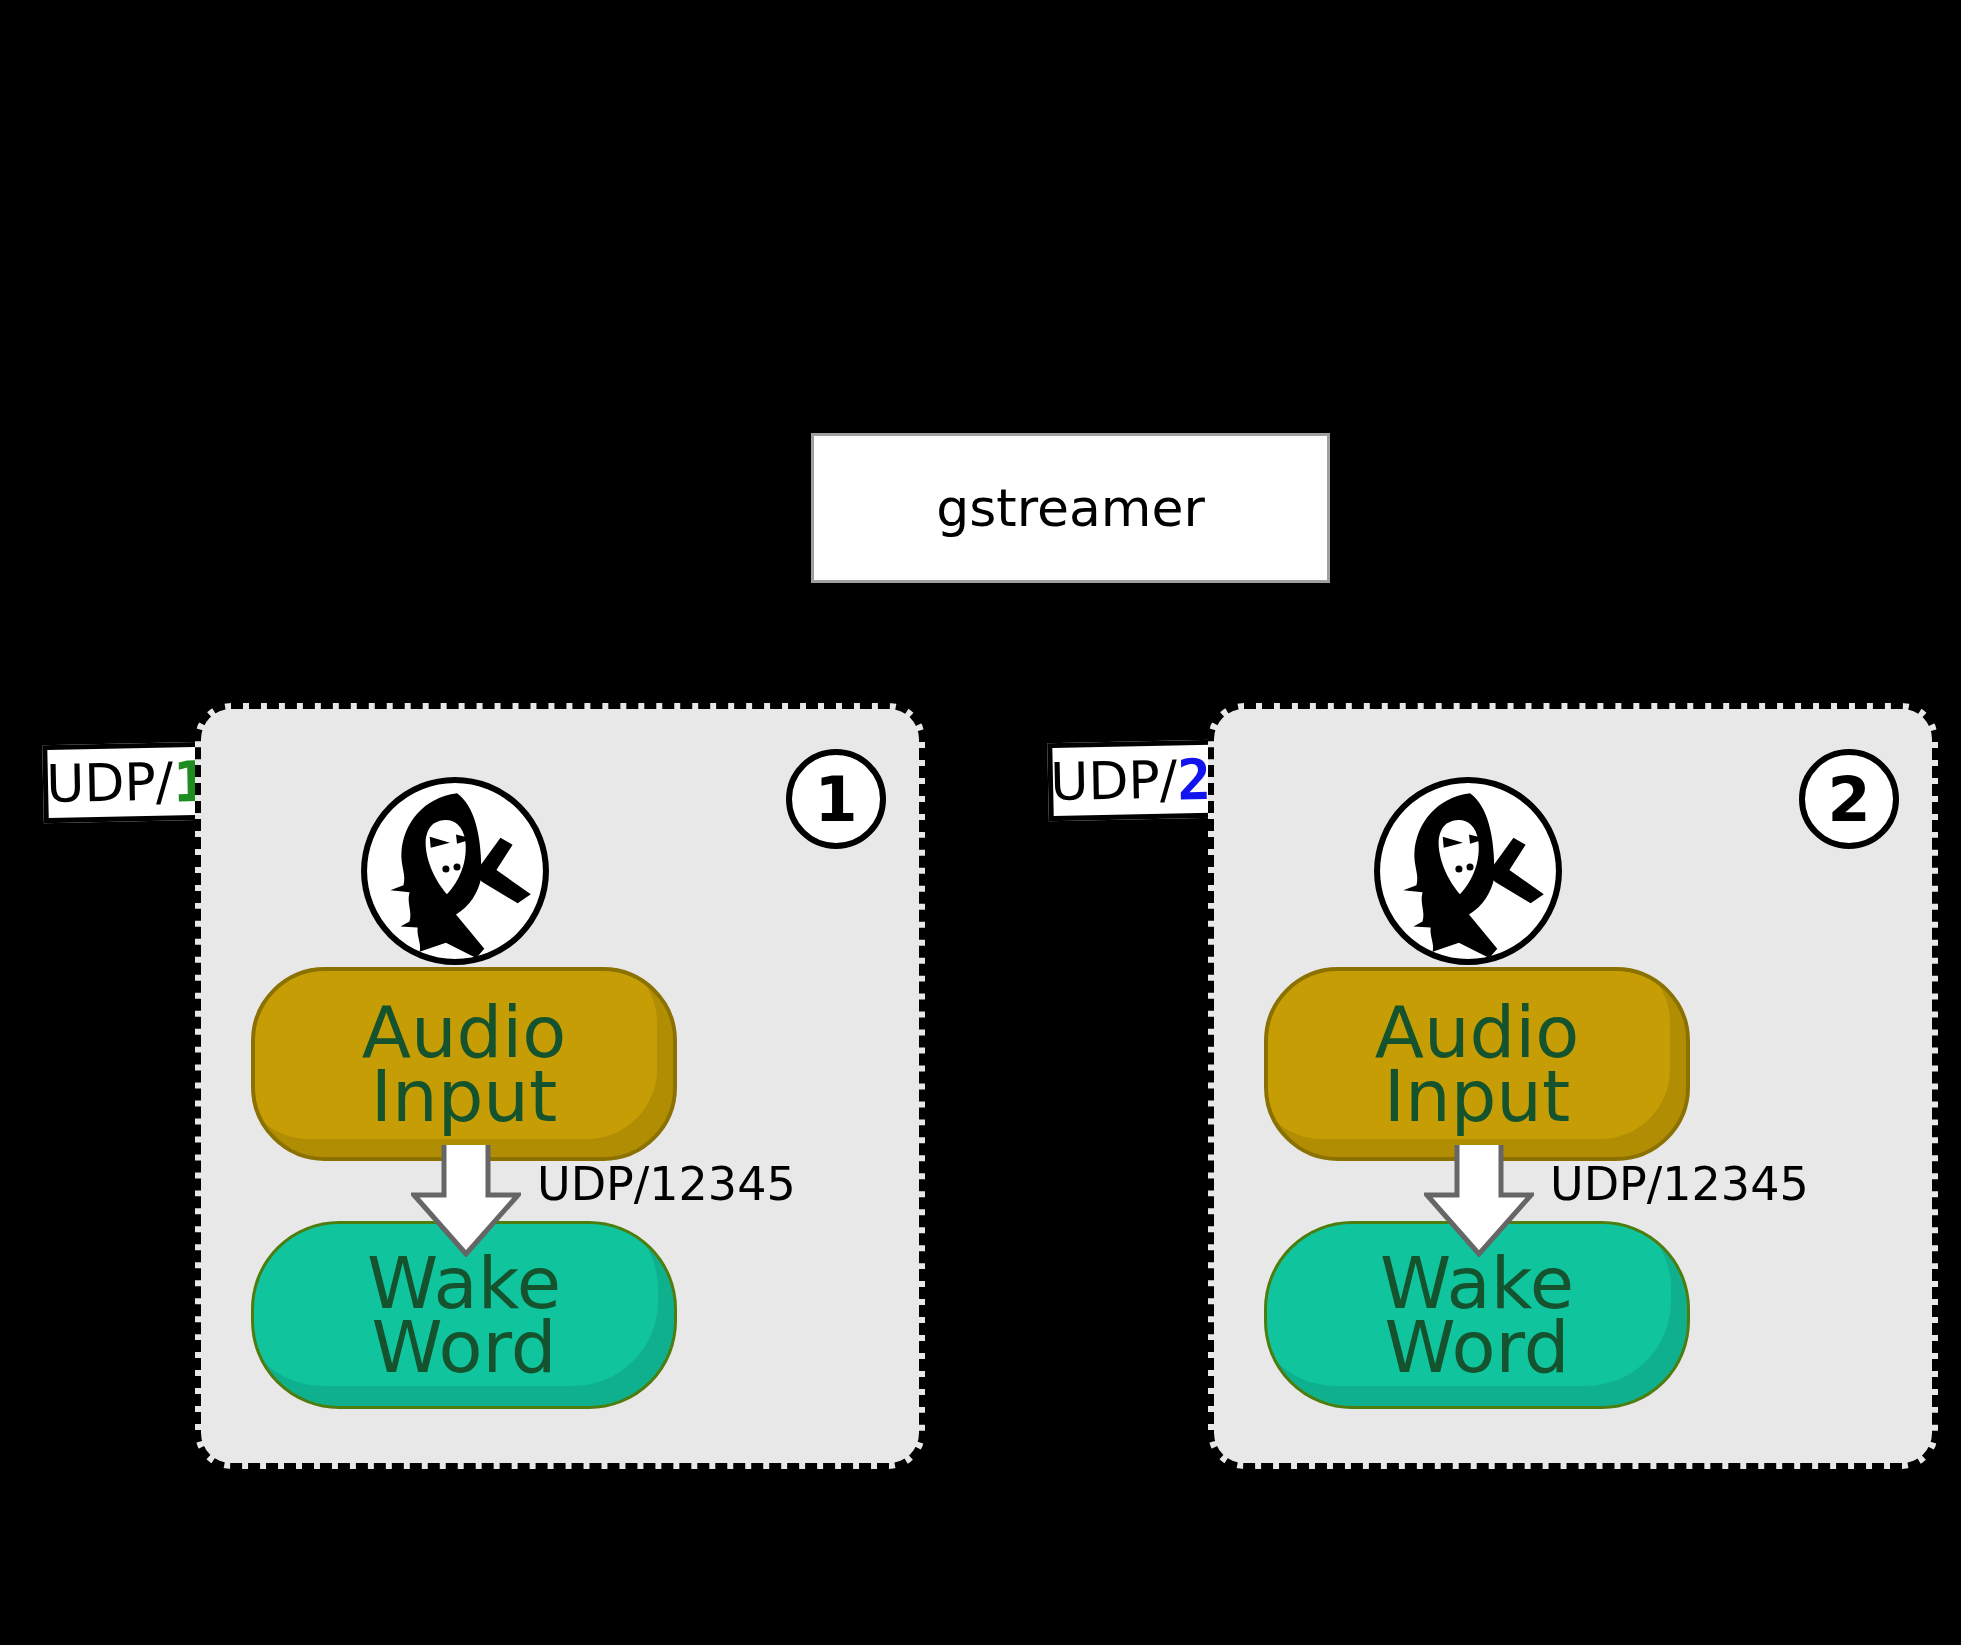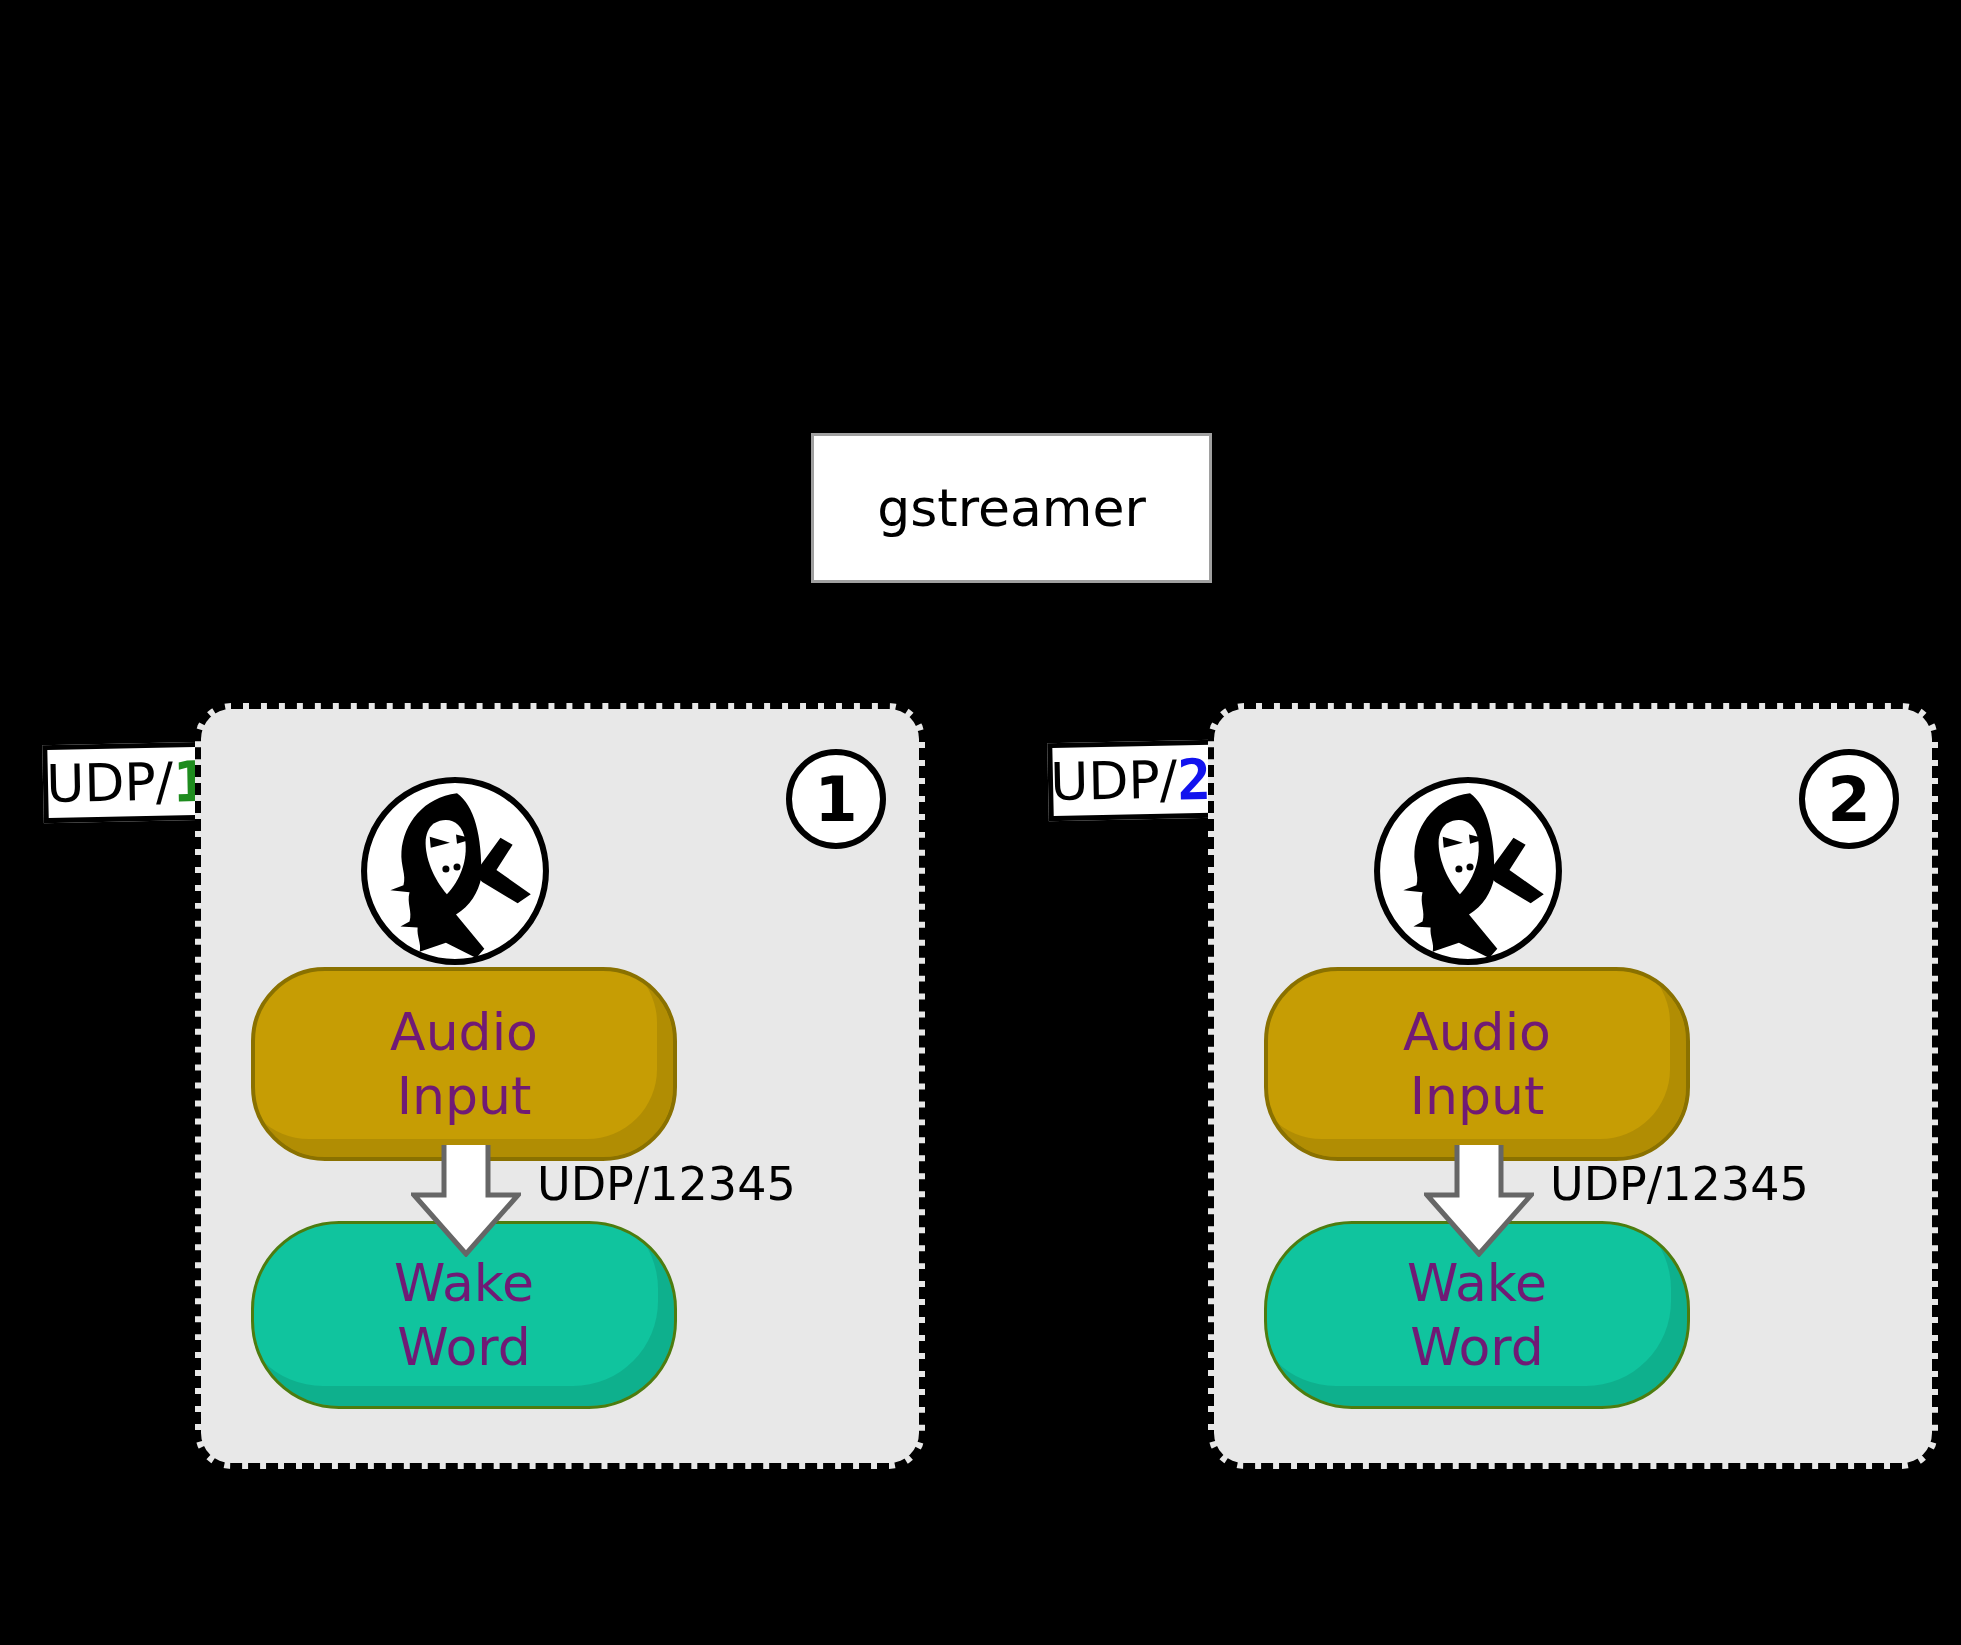--- a/index.html
+++ b/index.html
@@ -6,21 +6,21 @@
   .stage{
     position:relative;
     width:1961px;height:1645px;
     background:#000;
     overflow:hidden;
     font-family:"DejaVu Sans",sans-serif;
   }
 
   
   .title-box{
-    position:absolute;left:811px;top:433px;width:401px;height:150px;
+    position:absolute;left:811px;top:433px;width:519px;height:150px;
     background:#fff;border:3px solid #a0a0a0;box-sizing:border-box;
     display:flex;flex-direction:row;align-items:center;justify-content:center;
     font-size:52px;line-height:64px;color:#000;text-align:center;
   }
 
   
   .panel{
     position:absolute;top:703px;width:730px;height:766px;
     background:#e8e8e8;border:6px dashed #000;border-radius:36px;
     box-sizing:border-box;
@@ -36,21 +36,21 @@
     font-weight:bold;font-size:62px;color:#000;
   }
 
   
   .spy{position:absolute;left:158px;top:66px;width:192px;height:192px;}
 
   
   .node{
     position:absolute;left:50px;width:426px;box-sizing:border-box;
     display:flex;flex-direction:column;align-items:center;justify-content:center;
-    color:#701a75;font-size:52px;line-height:64px;text-align:center;
+    color:#14532d;font-size:72px;line-height:64px;text-align:center;
   }
   .node.audio{
     top:258px;height:194px;
     background:#c69d04;border:4px solid #8a7100;border-radius:74px;
     box-shadow:inset -16px -18px 0 rgba(0,0,0,0.10);
   }
   .node.wake{
     top:512px;height:188px;
     background:#10c49e;border:3px solid #4d7c0f;border-radius:88px;
     box-shadow:inset -16px -20px 0 rgba(0,0,0,0.10);

